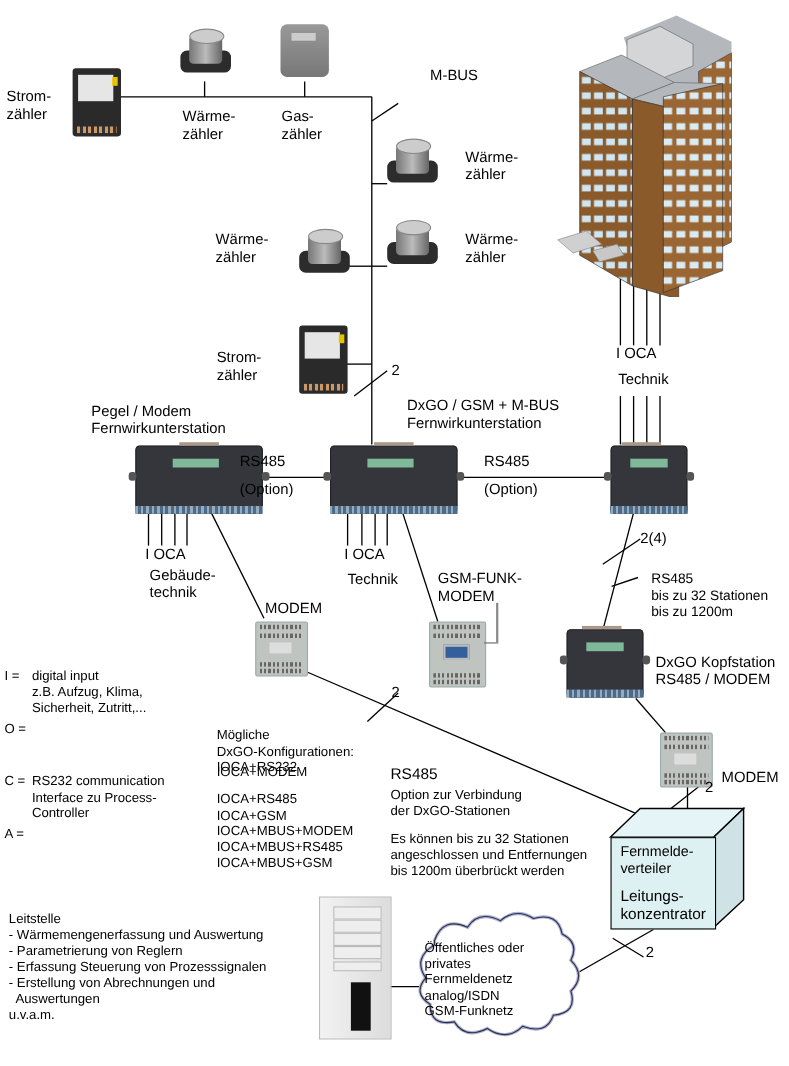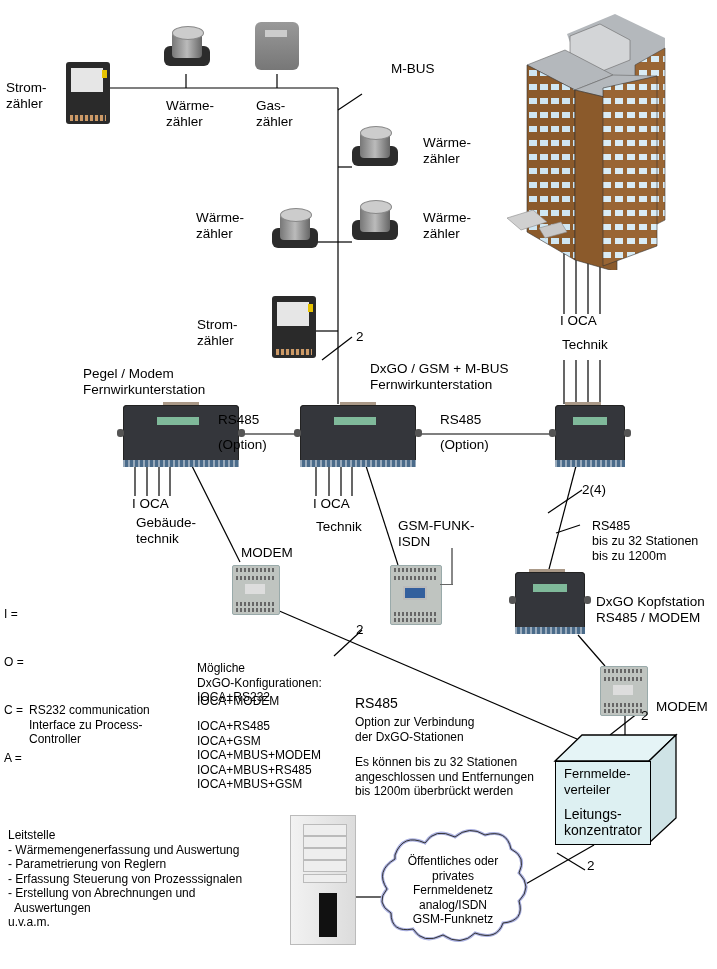--- a/index.html
+++ b/index.html
@@ -240,21 +240,21 @@
 
 <div class="lbl" style="left:241px;top:545px">MODEM</div>
 <div class="modem" style="left:232px;top:565px">
   <div class="row" style="top:2px"></div>
     <div class="row" style="top:10px"></div>
     <div class="plate"></div>
     <div class="row" style="bottom:8px"></div>
     <div class="row" style="bottom:2px"></div>
 </div>
 <div class="lbl" style="left:398px;top:518px">GSM-FUNK-
-ISDN</div>
+MODEM</div>
 <div class="modem" style="left:390px;top:565px;width:50px;height:58px">
   <div class="row" style="top:2px"></div>
     <div class="row" style="top:10px"></div>
     <div class="plate blue" style="left:12px;top:20px"></div>
     <div class="row" style="bottom:8px"></div>
     <div class="row" style="bottom:2px"></div>
 </div>
 <div style="position:absolute;left:451px;top:548px;width:2px;height:36px;background:#888"></div>
 <div style="position:absolute;left:440px;top:584px;width:13px;height:1px;background:#666"></div>
 
@@ -280,20 +280,23 @@
     <div class="plate"></div>
     <div class="row" style="bottom:8px"></div>
     <div class="row" style="bottom:2px"></div>
 </div>
 <div class="lbl" style="left:656px;top:699px">MODEM</div>
 <div class="lbl" style="left:641px;top:708px">2</div>
 
 <div style="position:absolute;left:4px;top:607px;width:190px;">
   <div style="position:relative;height:48px">
     <div class="lbl sm" style="left:0;top:0">I =</div>
+    <div class="lbl sm" style="left:25px;top:0">digital input
+z.B. Aufzug, Klima,
+Sicherheit, Zutritt,...</div>
   </div>
   <div style="position:relative;height:48px">
     <div class="lbl sm" style="left:0;top:0">O =</div>
   </div>
   <div style="position:relative;height:48px">
     <div class="lbl sm" style="left:0;top:0">C =</div>
     <div class="lbl sm" style="left:25px;top:0">RS232 communication
 Interface zu Process-
 Controller</div>
   </div>
@@ -322,21 +325,21 @@
 bis 1200m überbrückt werden</div>
 
 <div class="cab-front">
   <div class="lbl" style="left:8px;top:4px;font-size:13px">Fernmelde-
 verteiler</div>
   <div class="lbl" style="left:8px;top:44px;font-size:14px">Leitungs-
 konzentrator</div>
 </div>
 <div class="lbl" style="left:587px;top:858px">2</div>
 
-<div class="lbl sm" style="left:398px;top:854px;width:110px;text-align:center">Öffentliches oder
+<div class="lbl sm" style="left:386px;top:854px;width:110px;text-align:left">Öffentliches oder
 privates
 Fernmeldenetz
 analog/ISDN
 GSM-Funknetz</div>
 
 <div class="pc">
   <div class="bay" style="top:8px"></div>
   <div class="bay" style="top:20px"></div>
   <div class="bay" style="top:32px"></div>
   <div class="bay" style="top:44px"></div>

